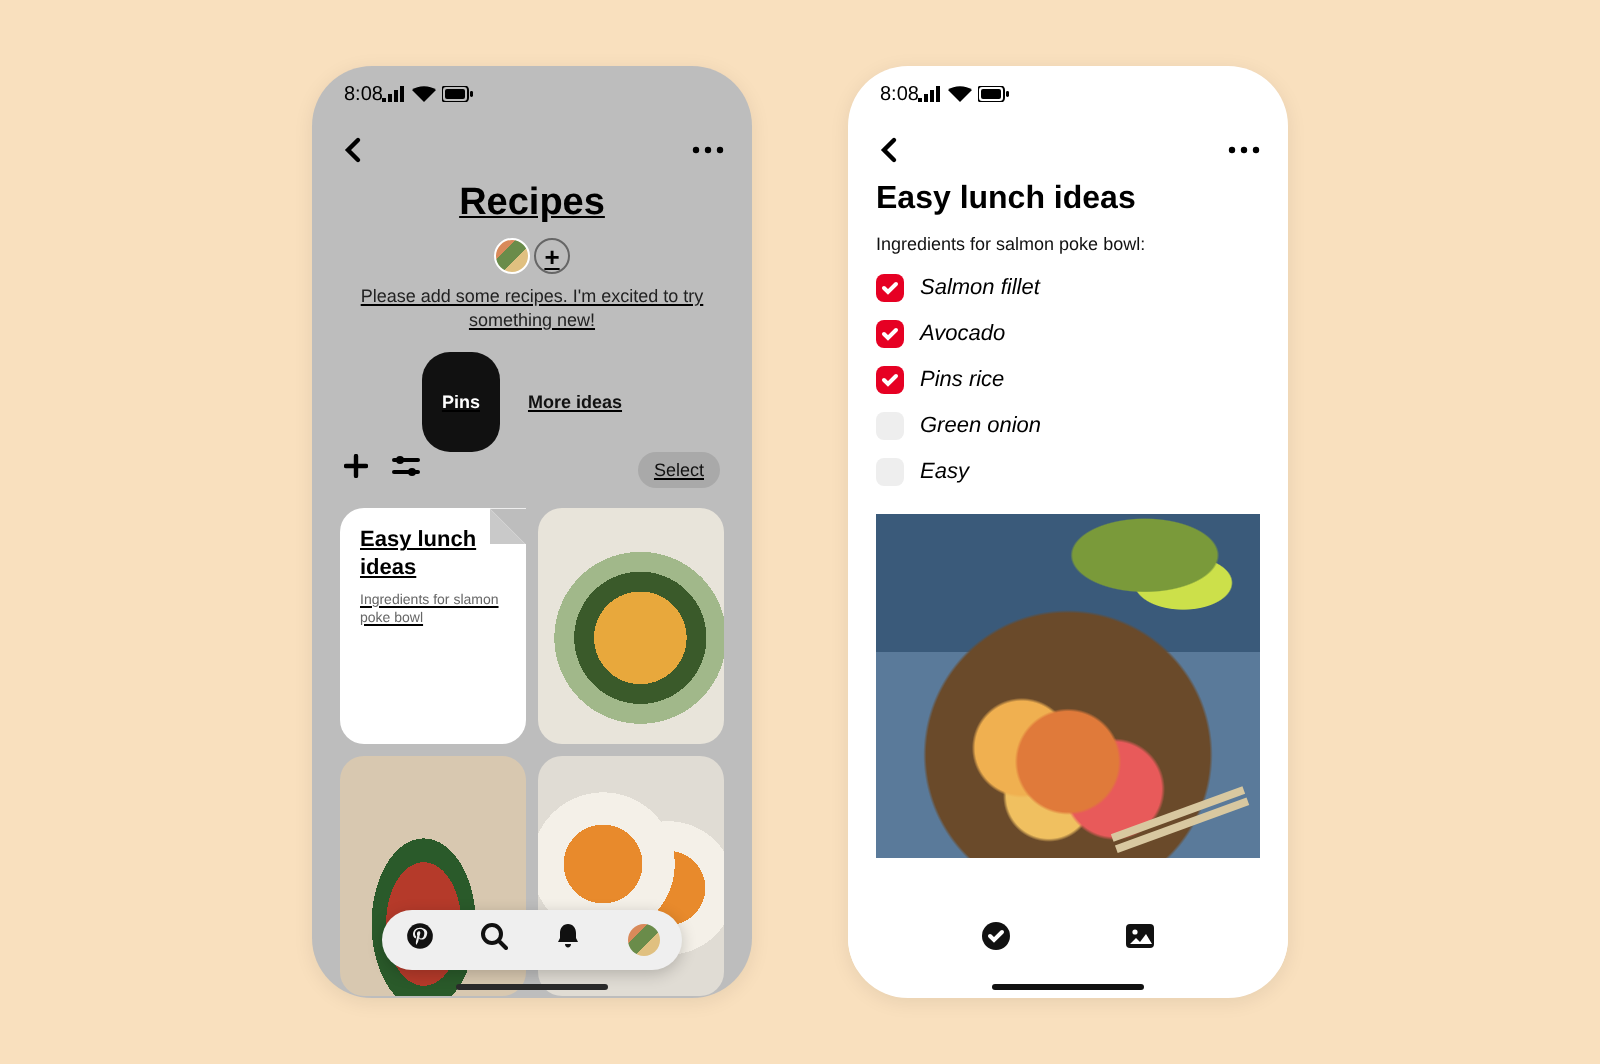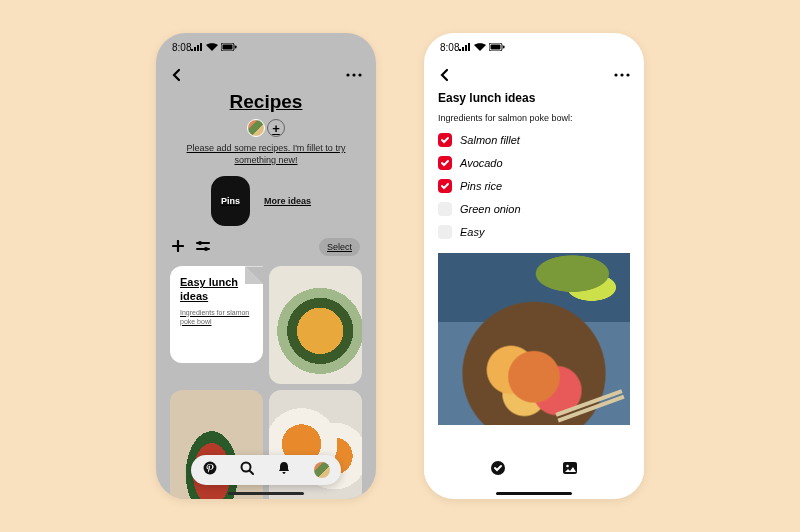--- a/index.html
+++ b/index.html
@@ -51,27 +51,27 @@
     width: 18px; height: 18px; border-radius: 50%;
     display: flex; align-items: center; justify-content: center;
     font-size: 13px; font-weight: 700; color:#000;
     border: 1px solid #666;
   }
   .board-desc { font-size: 9px; margin-top: 6px; line-height: 1.3; color:#222; }
   .tabs { display: flex; justify-content: center; gap: 4px; margin-top: 10px; }
   .tab { font-size: 9px; padding: 20px 10px; border-radius: 14px; font-weight:600; }
   .tab.active { background: #111; color: #fff; }
   .tab.inactive { color: #111; }
-  .toolrow { display: flex; justify-content: space-between; align-items: center; margin-top: 12px; padding: 0 2px; }
+  .toolrow { display: flex; justify-content: space-between; align-items: center; padding: 0 2px; }
   .toolrow .left-tools { display: flex; gap: 12px; align-items: center; }
   .select-btn { font-size: 9px; background: #a9a9a9; color:#111; padding: 4px 8px; border-radius: 10px; font-weight:500; }
 
   .grid { display: grid; grid-template-columns: 1fr 1fr; gap: 6px; margin-top: 10px; }
   .card { border-radius: 12px; position: relative; overflow: hidden; }
-  .note-card { background: #fff; height: 97px; padding: 10px 10px; text-align: left; border-top-right-radius: 0; }
+  .note-card { background: #fff; height: 118px; padding: 10px 10px; text-align: left; border-top-right-radius: 0; }
   .note-card::after {
     content:''; position:absolute; top:0; right:0; width:18px; height:18px;
     background:#c9c9c9; clip-path: polygon(0 0, 100% 100%, 0 100%);
   }
   .note-card::before {
     content:''; position:absolute; top:0; right:0; width:18px; height:18px;
     background:#bdbdbd; clip-path: polygon(0 0, 100% 100%, 100% 0);
   }
   .note-title { font-size: 11px; font-weight: 700; line-height: 1.2; }
   .note-sub { font-size: 7px; color: #666; margin-top: 5px; line-height: 1.3; }
@@ -89,21 +89,21 @@
 
   .home-indicator {
     position: absolute; bottom: 4px; left: 50%; transform: translateX(-50%);
     width: 76px; height: 3px; border-radius: 3px;
   }
   .phone-left .home-indicator { background: #2a2a2a; }
   .phone-right .home-indicator { background: #111; }
 
   
   .right-content { padding: 0 14px; }
-  .note-heading { font-size: 12px; font-weight: 800; margin-top: 2px; }
+  .note-heading { font-size: 16px; font-weight: 800; margin-top: 2px; }
   .note-sub2 { font-size: 9px; margin-top: 8px; color:#111; }
   .checklist { margin-top: 10px; display: flex; flex-direction: column; gap: 9px; }
   .check-item { display: flex; align-items: center; gap: 8px; font-size: 11px; font-style: italic; }
   .checkbox {
     width: 14px; height: 14px; border-radius: 4px; flex-shrink:0;
     display: flex; align-items: center; justify-content: center;
   }
   .checkbox.checked { background: #e60023; }
   .checkbox.unchecked { background: #eee; }
   .checkbox.checked svg { display: block; }
@@ -167,21 +167,21 @@
         </svg>
     </span>
   </div>
   <div class="left-content">
     <div class="board-title">Recipes</div>
     <div class="collab-row">
       <div class="avatar"></div>
       <div class="add-collab">+</div>
     </div>
     <div class="board-desc">
-      <span>Please add some recipes. I'm fillet to try</span><br>
+      <span>Please add some recipes. I'm excited to try</span><br>
       <span>something new!</span>
     </div>
     <div class="tabs">
       <div class="tab active">Pins</div>
       <div class="tab inactive">More ideas</div>
     </div>
     <div class="toolrow">
       <span class="left-tools">
         <span>
           <svg width="12" height="12" viewBox="0 0 12 12">

